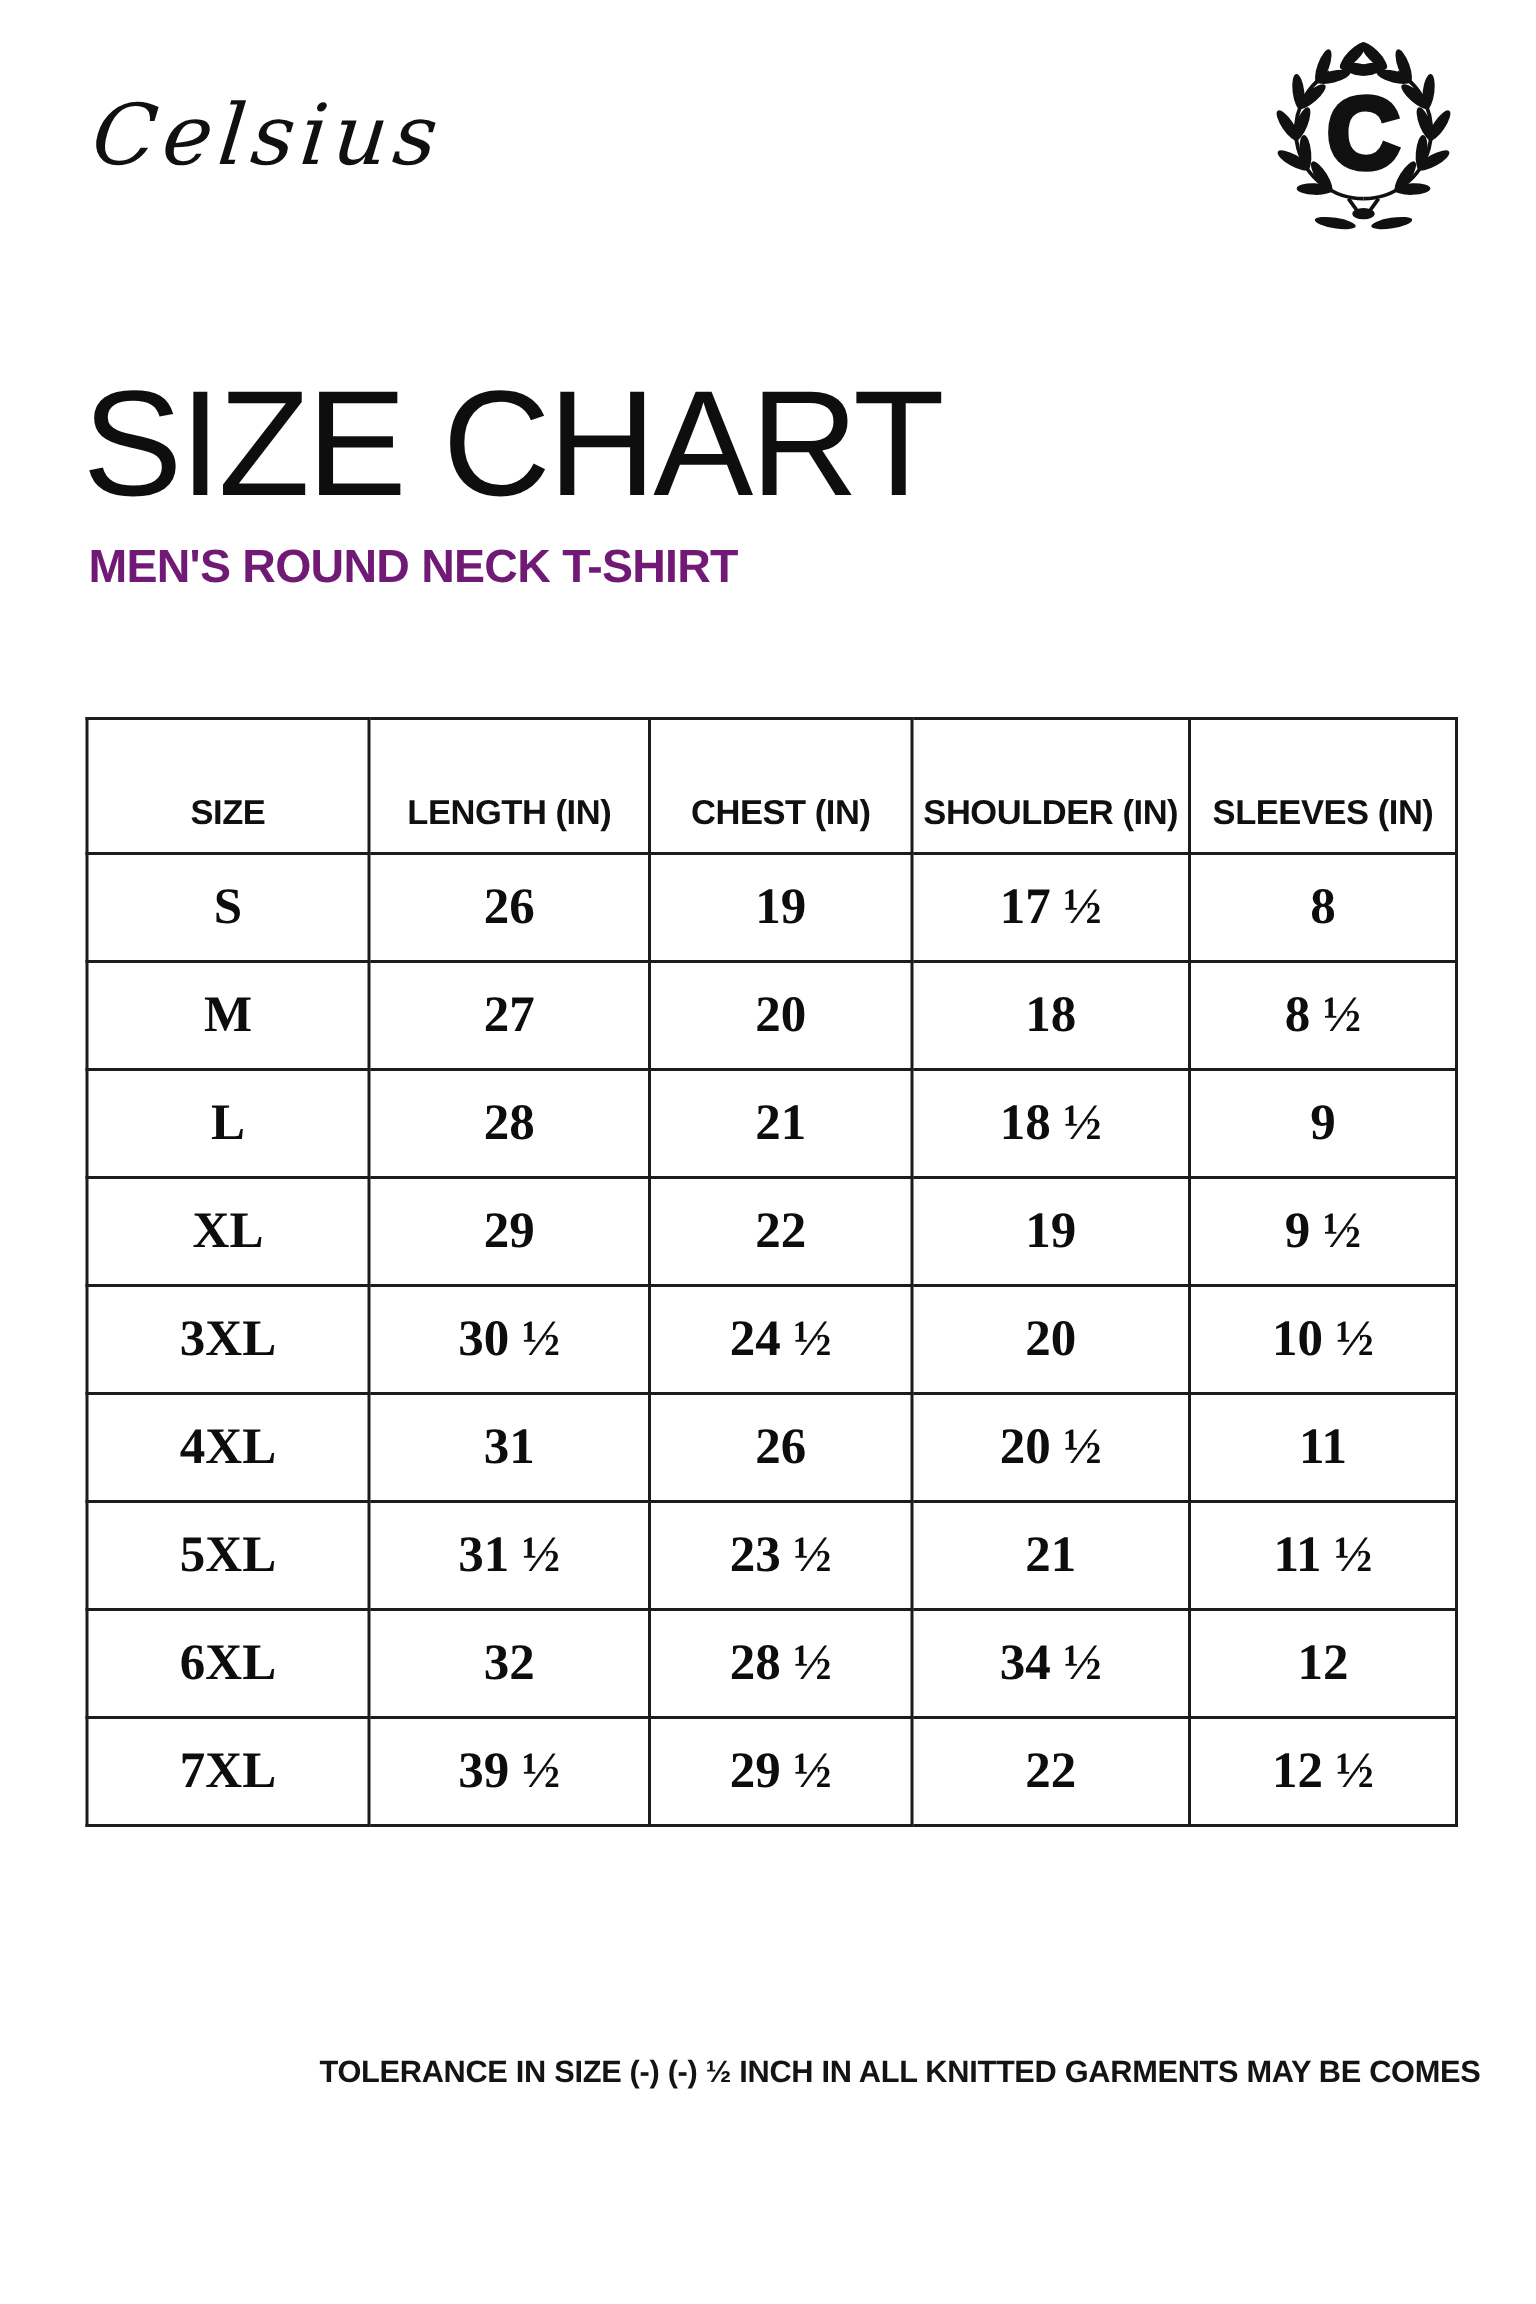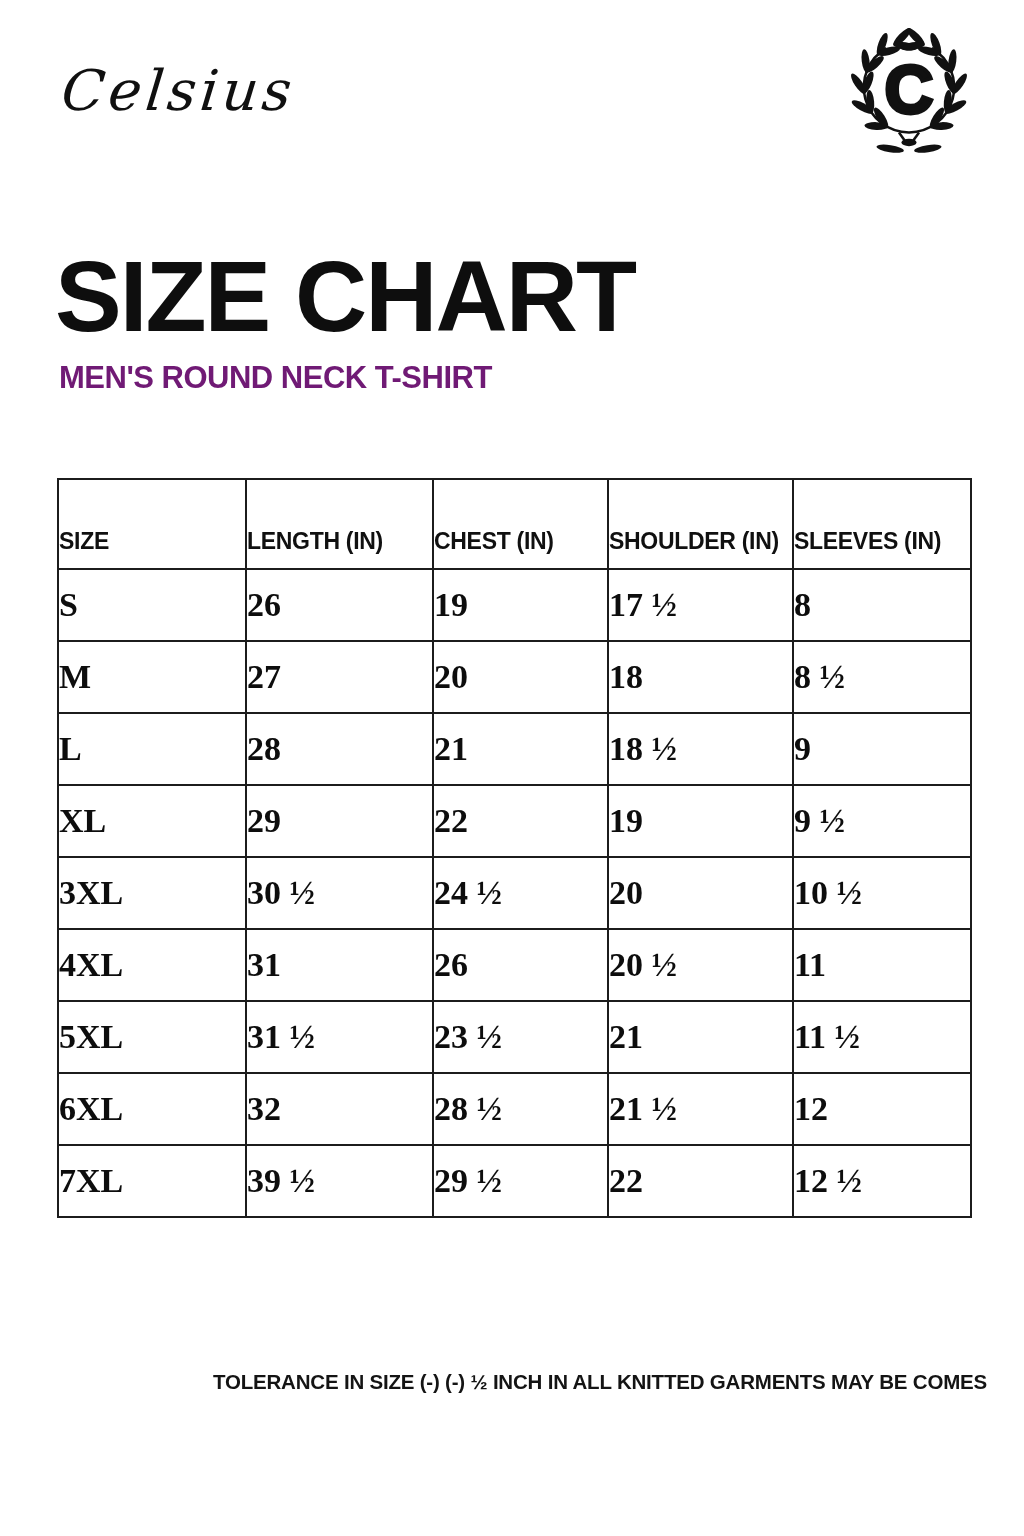--- a/index.html
+++ b/index.html
@@ -35,21 +35,21 @@
     width: 152px;
     height: 138px;
   }
 
   
   .title {
     position: absolute;
     left: 55px;
     top: 246px;
     font-size: 100px;
-    font-weight: 700;
+    font-weight: 400;
     letter-spacing: -2px;
     line-height: 1;
     color: #0e0e0e;
     white-space: nowrap;
   }
   .subtitle {
     position: absolute;
     left: 59px;
     top: 360px;
     font-size: 31px;
@@ -63,21 +63,21 @@
   table.size-table {
     position: absolute;
     left: 57px;
     top: 478px;
     width: 913px;
     border-collapse: collapse;
     table-layout: fixed;
   }
   .size-table th, .size-table td {
     border: 2px solid #1c1c1c;
-    text-align: left;
+    text-align: center;
   }
   .size-table th {
     height: 90px;
     vertical-align: bottom;
     padding-bottom: 13px;
     font-size: 23px;
     font-weight: 700;
     letter-spacing: -0.3px;
     white-space: nowrap;
     color: #101010;
@@ -245,21 +245,21 @@
           <td>5XL</td>
           <td>31 ½</td>
           <td>23 ½</td>
           <td>21</td>
           <td>11 ½</td>
         </tr>
         <tr>
           <td>6XL</td>
           <td>32</td>
           <td>28 ½</td>
-          <td>21 ½</td>
+          <td>34 ½</td>
           <td>12</td>
         </tr>
         <tr>
           <td>7XL</td>
           <td>39 ½</td>
           <td>29 ½</td>
           <td>22</td>
           <td>12 ½</td>
         </tr>
       </tbody>

